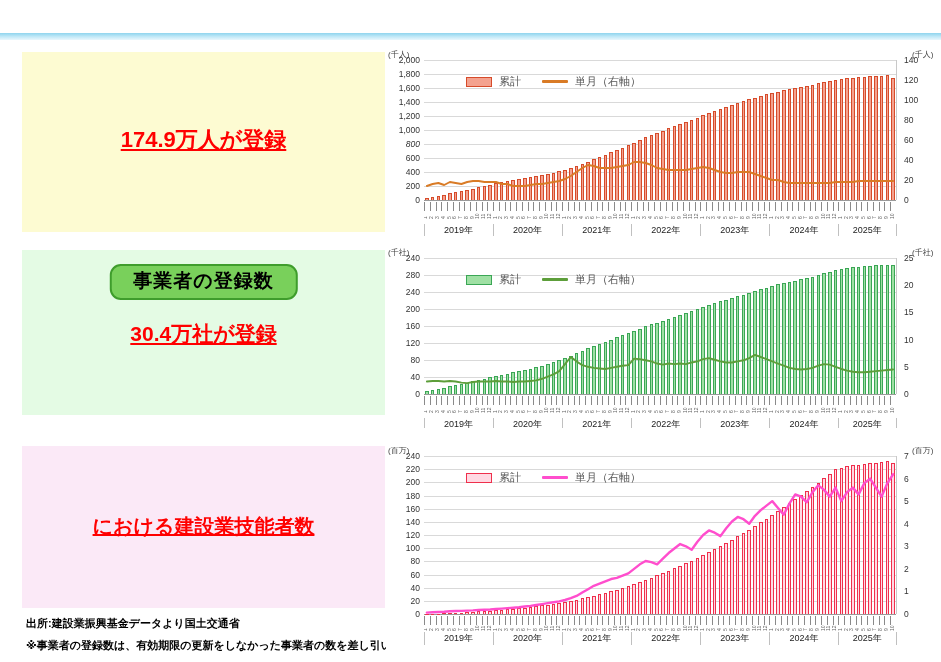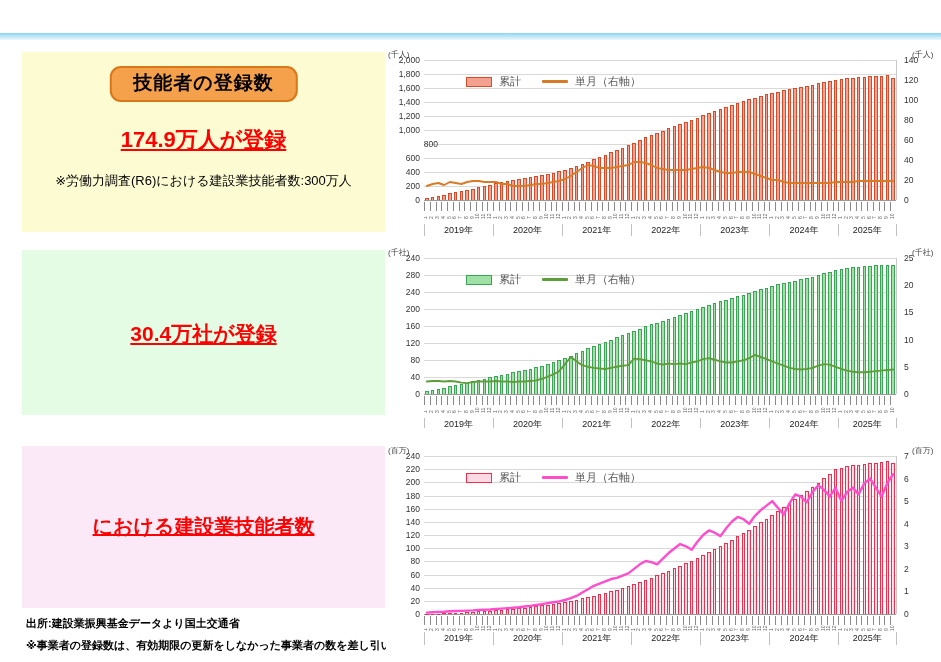--- a/index.html
+++ b/index.html
@@ -119,26 +119,25 @@
   svg { display: block; }
 </style>
 </head>
 <body>
 
 <div id="header">
   <div id="header-rule"></div>
 </div>
 
 <div class="panel" id="panel-skilled">
-  <div class="badge" id="badge-skilled">技能者の登録数</div>
   <div class="headline" id="headline-skilled">174.9万人が登録</div>
-  <div class="subline" id="note-skilled">※労働力調査(R6)における建設業技能者数:300万人</div>
 </div>
 
 <div class="panel" id="panel-business">
+  <div class="badge" id="badge-business">事業者の登録数</div>
   <div class="headline" id="headline-business">30.4万社が登録</div>
 </div>
 
 <div class="panel" id="panel-history">
   <div class="headline" id="headline-history">における建設業技能者数</div>
 </div>
 
 <div class="footnote" id="footnote-1">出所:建設業振興基金データより国土交通省</div>
 <div class="footnote" id="footnote-2">※事業者の登録数は、有効期限の更新をしなかった事業者の数を差し引いている</div>
 
@@ -240,21 +239,21 @@
       <div style="position: absolute; left: 461.581px; top: 15.12px; width: 3.56878px; height: 124.88px; background: rgb(244, 162, 143); border-left: 0.8px solid rgb(214, 75, 42); border-right: 0.8px solid rgb(214, 75, 42); border-top: 0.8px solid rgb(214, 75, 42); box-sizing: border-box;"></div>
       <div style="position: absolute; left: 467.338px; top: 17.57px; width: 3.56878px; height: 122.43px; background: rgb(244, 162, 143); border-left: 0.8px solid rgb(214, 75, 42); border-right: 0.8px solid rgb(214, 75, 42); border-top: 0.8px solid rgb(214, 75, 42); box-sizing: border-box;"></div>
       <svg width="472" height="140" style="position: absolute; left: 0px; top: 0px; overflow: visible;">
         <polyline points="2.88,126.00 8.63,124.00 14.39,123.00 20.15,125.00 25.90,122.00 31.66,123.00 37.41,124.00 43.17,122.00 48.93,121.00 54.68,121.00 60.44,122.00 66.20,122.00 71.95,122.00 77.71,124.00 83.46,124.00 89.22,126.00 94.98,126.00 100.73,126.00 106.49,125.00 112.24,124.00 118.00,124.00 123.76,123.00 129.51,122.00 135.27,121.00 141.02,119.00 146.78,116.00 152.54,112.00 158.29,108.00 164.05,105.00 169.80,106.00 175.56,108.00 181.32,108.00 187.07,108.00 192.83,107.00 198.59,106.00 204.34,105.00 210.10,102.00 215.85,102.00 221.61,103.00 227.37,105.00 233.12,108.00 238.88,109.00 244.63,110.00 250.39,110.00 256.15,110.00 261.90,110.00 267.66,109.00 273.41,108.00 279.17,107.00 284.93,108.00 290.68,110.00 296.44,112.00 302.20,113.00 307.95,113.00 313.71,112.00 319.46,112.00 325.22,112.00 330.98,114.00 336.73,116.00 342.49,118.00 348.24,120.00 354.00,120.00 359.76,122.00 365.51,123.00 371.27,123.00 377.02,123.00 382.78,123.00 388.54,123.00 394.29,123.00 400.05,123.00 405.80,123.00 411.56,122.00 417.32,122.00 423.07,122.00 428.83,122.00 434.59,121.00 440.34,121.00 446.10,121.00 451.85,121.00 457.61,121.00 463.37,121.00 469.12,121.00" fill="none" stroke="#d97b26" stroke-width="1.9" stroke-linejoin="round" stroke-linecap="round"></polyline>
       </svg>
     </div>
     <div class="ytick" style="top: 152px; right: 521px; width: 34px;">0</div>
     <div class="ytick" style="top: 138px; right: 521px; width: 34px;">200</div>
     <div class="ytick" style="top: 124px; right: 521px; width: 34px;">400</div>
     <div class="ytick" style="top: 110px; right: 521px; width: 34px;">600</div>
-    <div class="ytick" style="top: 96px; right: 503px; width: 34px;">800</div>
+    <div class="ytick" style="top: 96px; right: 521px; width: 34px; font-style: italic;">800</div>
     <div class="ytick" style="top: 82px; right: 521px; width: 34px;">1,000</div>
     <div class="ytick" style="top: 68px; right: 521px; width: 34px;">1,200</div>
     <div class="ytick" style="top: 54px; right: 521px; width: 34px;">1,400</div>
     <div class="ytick" style="top: 40px; right: 521px; width: 34px;">1,600</div>
     <div class="ytick" style="top: 26px; right: 521px; width: 34px;">1,800</div>
     <div class="ytick" style="top: 12px; right: 521px; width: 34px;">2,000</div>
     <div class="ytick-r" style="top: 152px; left: 518px;">0</div>
     <div class="ytick-r" style="top: 132px; left: 518px;">20</div>
     <div class="ytick-r" style="top: 112px; left: 518px;">40</div>
     <div class="ytick-r" style="top: 92px; left: 518px;">60</div>

